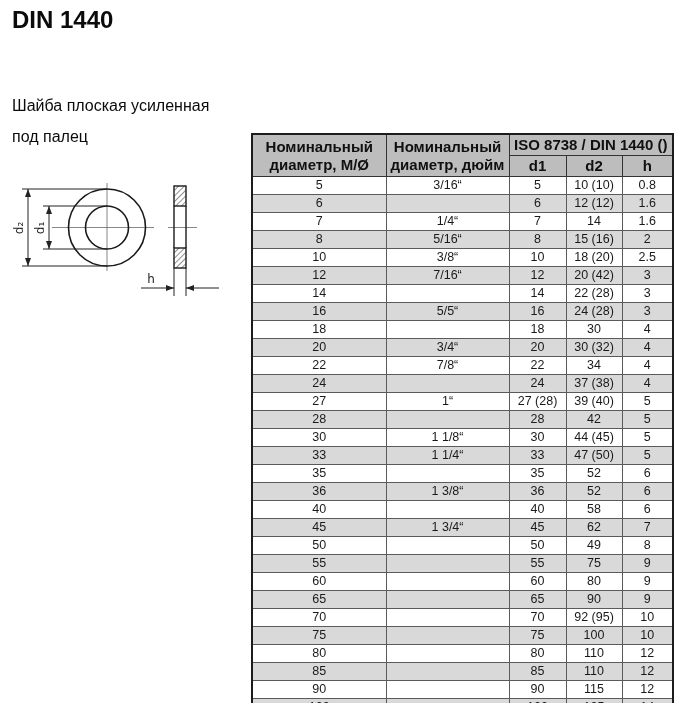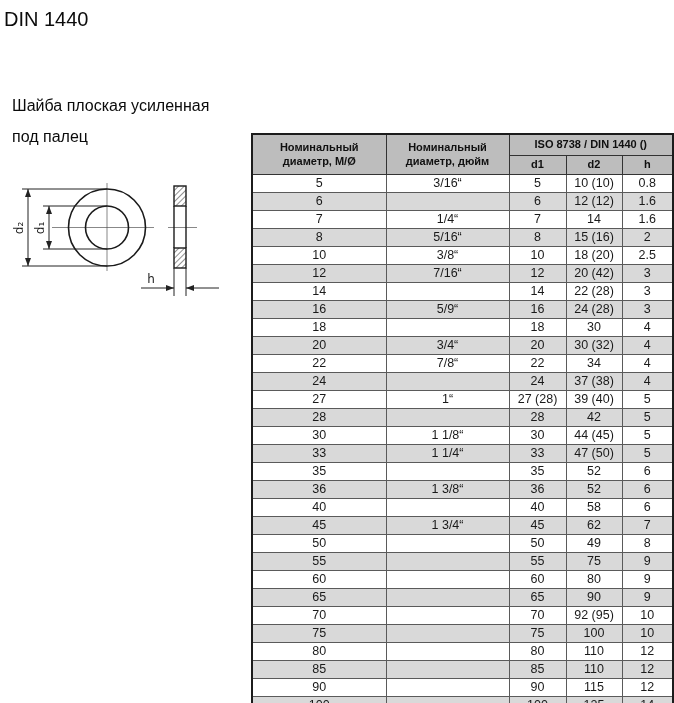--- a/index.html
+++ b/index.html
@@ -1,32 +1,32 @@
 <!DOCTYPE html>
 <html style="--header-bg: #bdbdbd; --stripe-bg: #d9d9d9;"><head>
 <meta charset="utf-8">
 <style>
   html,body{margin:0;padding:0;}
   body{
     width:674px;height:703px;position:relative;background:#ffffff;
     font-family:"Liberation Sans",sans-serif;color:#111;overflow:hidden;
   }
-  .title-block{position:absolute;left:4px;top:4px;font-weight:normal;font-size:20px;line-height:31px;color:#0b0b0b;}
+  .title-block{position:absolute;left:12px;top:4px;font-weight:bold;font-size:24px;line-height:31px;color:#0b0b0b;}
   .subtitle-block{position:absolute;left:12px;top:90px;font-size:16px;line-height:31px;color:#0b0b0b;}
   .drawing{position:absolute;left:5px;top:178px;}
   .dim-text{font-family:"DejaVu Sans",sans-serif;font-size:12px;fill:#222;}
   table.spec{
     position:absolute;left:251px;top:133px;width:421px;
     border-collapse:collapse;table-layout:fixed;
     border:2px solid #1c1c1c;
   }
   table.spec th{
     background:var(--header-bg,#bdbdbd);
     border:1px solid #333;
-    font-size:11px;font-weight:bold;line-height:1.2;
+    font-size:15px;font-weight:bold;line-height:1.2;
     padding:1px 2px;text-align:center;color:#101010;
   }
   table.spec thead tr.group-row th{height:18px;}
   table.spec thead tr.sub-row th{height:16px;}
   table.spec td{
     border:1px solid #5a5a5a;
     height:17px;line-height:17px;font-size:12.5px;
     text-align:center;padding:0 2px;color:#1a1a1a;
     background:#ffffff;overflow:hidden;white-space:nowrap;
   }
@@ -168,21 +168,21 @@
   <tr>
     <td>14</td>
     <td></td>
     <td>14</td>
     <td>22 (28)</td>
     <td>3</td>
   </tr>
 
   <tr>
     <td>16</td>
-    <td>5/9“</td>
+    <td>5/5“</td>
     <td>16</td>
     <td>24 (28)</td>
     <td>3</td>
   </tr>
 
   <tr>
     <td>18</td>
     <td></td>
     <td>18</td>
     <td>30</td>

